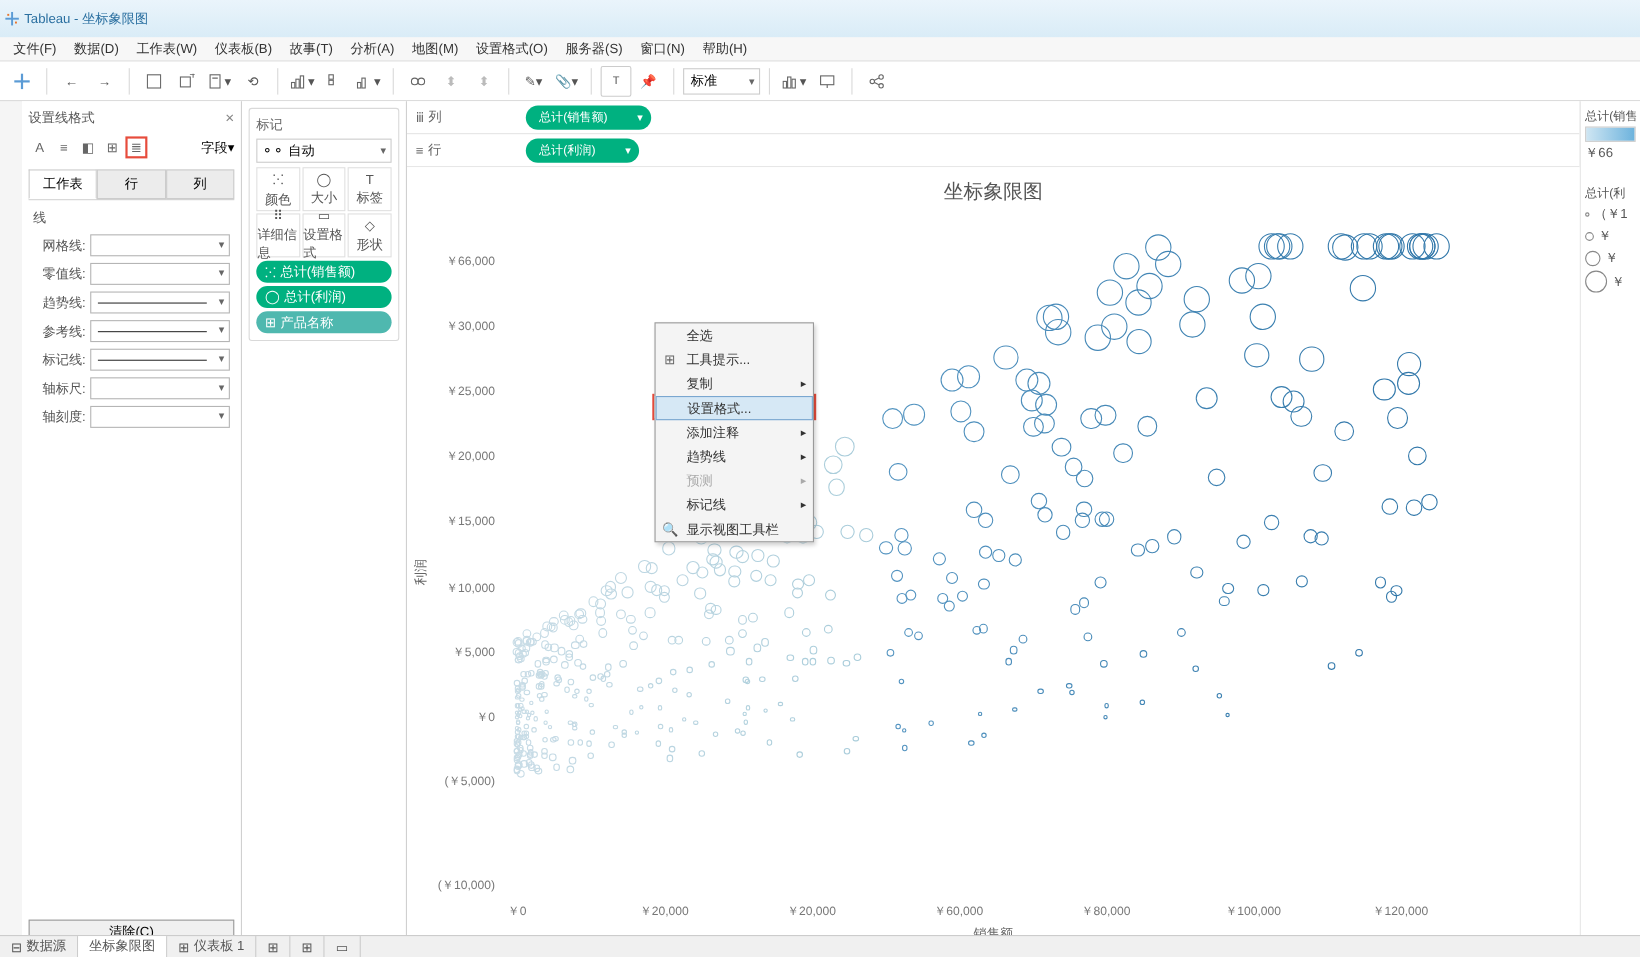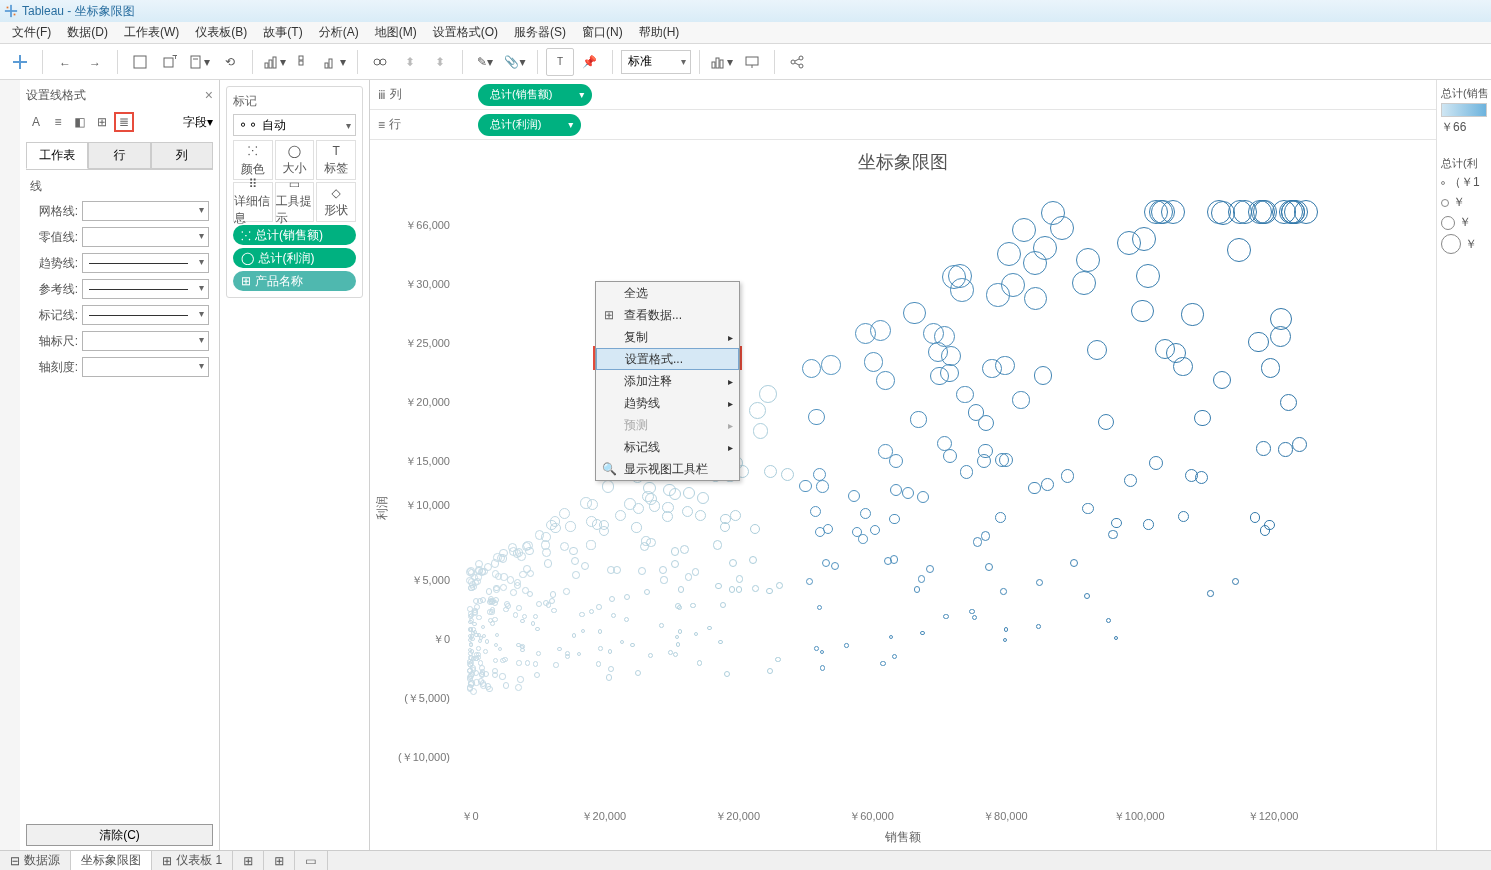--- a/index.html
+++ b/index.html
@@ -1,19 +1,19 @@
 <!DOCTYPE html>
 <html><head>
 <meta charset="utf-8">
 <style>
 * { box-sizing: border-box; margin: 0; padding: 0; font-family: "Microsoft YaHei", "SimSun", Arial, sans-serif; font-size: 12px; }
 body { background: #f5f5f5; width: 1491px; height: 870px; overflow: hidden; position: relative; }
 
 
-.titlebar { background: linear-gradient(#eaf4fb, #d9ecf7); height: 22px; display: flex; align-items: center; padding: 0 4px; color: #2a6fa0; }
+.titlebar { background: linear-gradient(#eaf4fb, #d9ecf7); height: 34px; display: flex; align-items: center; padding: 0 4px; color: #2a6fa0; }
 .titlebar .logo { width: 14px; height: 14px; margin-right: 4px; }
 
 
 .menubar { background: #f7f7f7; height: 22px; display: flex; align-items: center; border-bottom: 1px solid #d9d9d9; padding: 0 6px; gap: 4px; }
 .menubar span { padding: 2px 6px; color: #333; cursor: pointer; }
 
 
 .toolbar { background: #fff; height: 36px; display: flex; align-items: center; border-bottom: 1px solid #d9d9d9; padding: 0 6px; gap: 2px; }
 .toolbar .tbtn { width: 28px; height: 28px; display: flex; align-items: center; justify-content: center; cursor: pointer; color: #555; border-radius: 2px; }
 .toolbar .sep { width: 1px; height: 24px; background: #d9d9d9; margin: 0 6px; }
@@ -286,21 +286,21 @@
         <div class="mark-btn">
             <span>T</span>
             <span>标签</span>
           </div>
         <div class="mark-btn">
             <span>⠿</span>
             <span>详细信息</span>
           </div>
         <div class="mark-btn">
             <span>▭</span>
-            <span>工具提示</span>
+            <span>设置格式</span>
           </div>
         <div class="mark-btn">
             <span>◇</span>
             <span>形状</span>
           </div>
       </div>
       <div class="pill green">
           <span>⁙</span>
           <span>总计(销售额)</span>
         </div>
@@ -334,25 +334,25 @@
     <div class="viz" id="viz">
       <h2 class="viz-title">坐标象限图</h2>
       <div class="ylabel-v" style="top:380px">利润</div>
       <div class="xlabel">销售额</div>
       <div id="yticks">
           <div class="ytick" style="top: 77.6735px;">￥66,000</div>
           <div class="ytick" style="top: 136.857px;">￥30,000</div>
           <div class="ytick" style="top: 196.041px;">￥25,000</div>
           <div class="ytick" style="top: 255.224px;">￥20,000</div>
           <div class="ytick" style="top: 314.408px;">￥15,000</div>
-          <div class="ytick" style="top: 358px;">￥10,000</div>
+          <div class="ytick" style="top: 375px;">￥10,000</div>
           <div class="ytick" style="top: 432.776px;">￥5,000</div>
           <div class="ytick" style="top: 491.959px;">￥0</div>
           <div class="ytick" style="top: 551.143px;">(￥5,000)</div>
-          <div class="ytick" style="top: 610px;">(￥10,000)</div>
+          <div class="ytick" style="top: 645px;">(￥10,000)</div>
         </div>
       <div id="xticks">
           <div class="xtick" style="left: 100px;">￥0</div>
           <div class="xtick" style="left: 233.846px;">￥20,000</div>
           <div class="xtick" style="left: 367.692px;">￥20,000</div>
           <div class="xtick" style="left: 501.538px;">￥60,000</div>
           <div class="xtick" style="left: 635.385px;">￥80,000</div>
           <div class="xtick" style="left: 769.231px;">￥100,000</div>
           <div class="xtick" style="left: 903.077px;">￥120,000</div>
         </div>
@@ -808,21 +808,21 @@
           <div class="pt" style="left: 338.885px; top: 328.528px; width: 13.1717px; height: 13.1717px; border-color: rgb(176, 208, 221);"></div>
           <div class="pt" style="left: 119.808px; top: 457.866px; width: 6.08674px; height: 6.08674px; border-color: rgb(198, 219, 229);"></div>
         </div>
 
       <div class="ctxmenu" style="left:225px; top:141px;">
         <div class="ctx-item">
             <span>全选</span>
           </div>
         <div class="ctx-item">
             <span class="cicon">⊞</span>
-            <span>查看数据...</span>
+            <span>工具提示...</span>
           </div>
         <div class="ctx-item">
             <span>复制</span>
             <span class="arrow">▸</span>
           </div>
         <div class="ctx-item hl">
             <span>设置格式...</span>
           </div>
         <div class="ctx-item">
             <span>添加注释</span>

